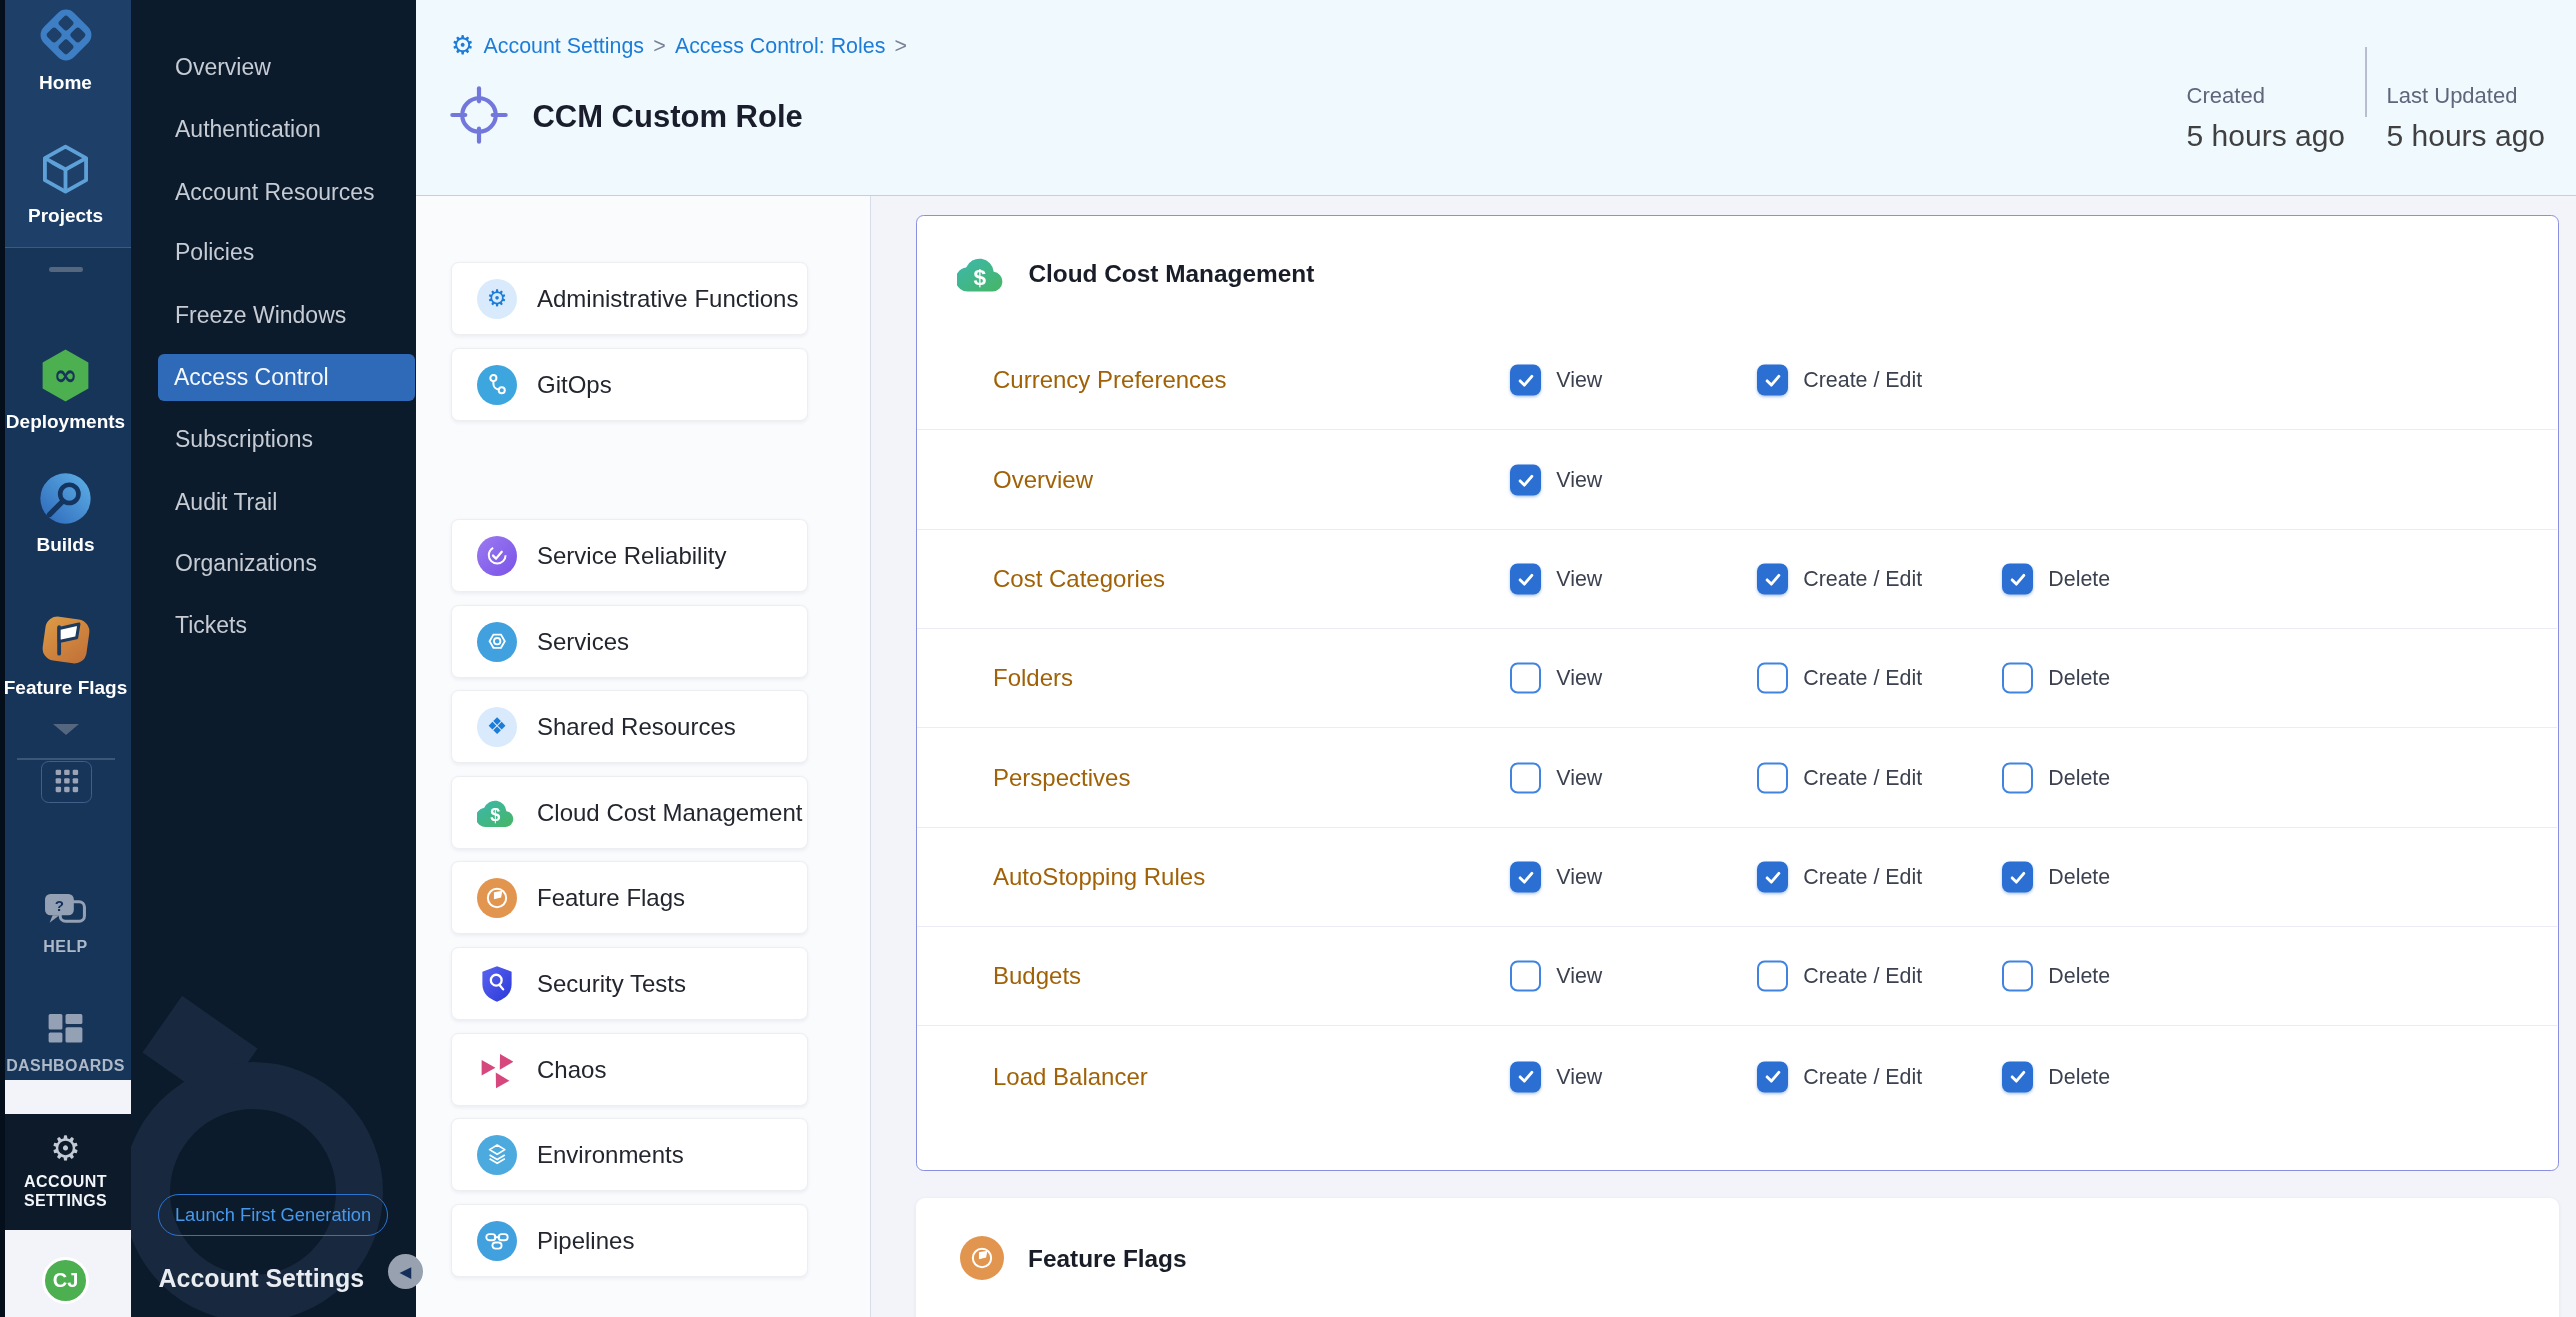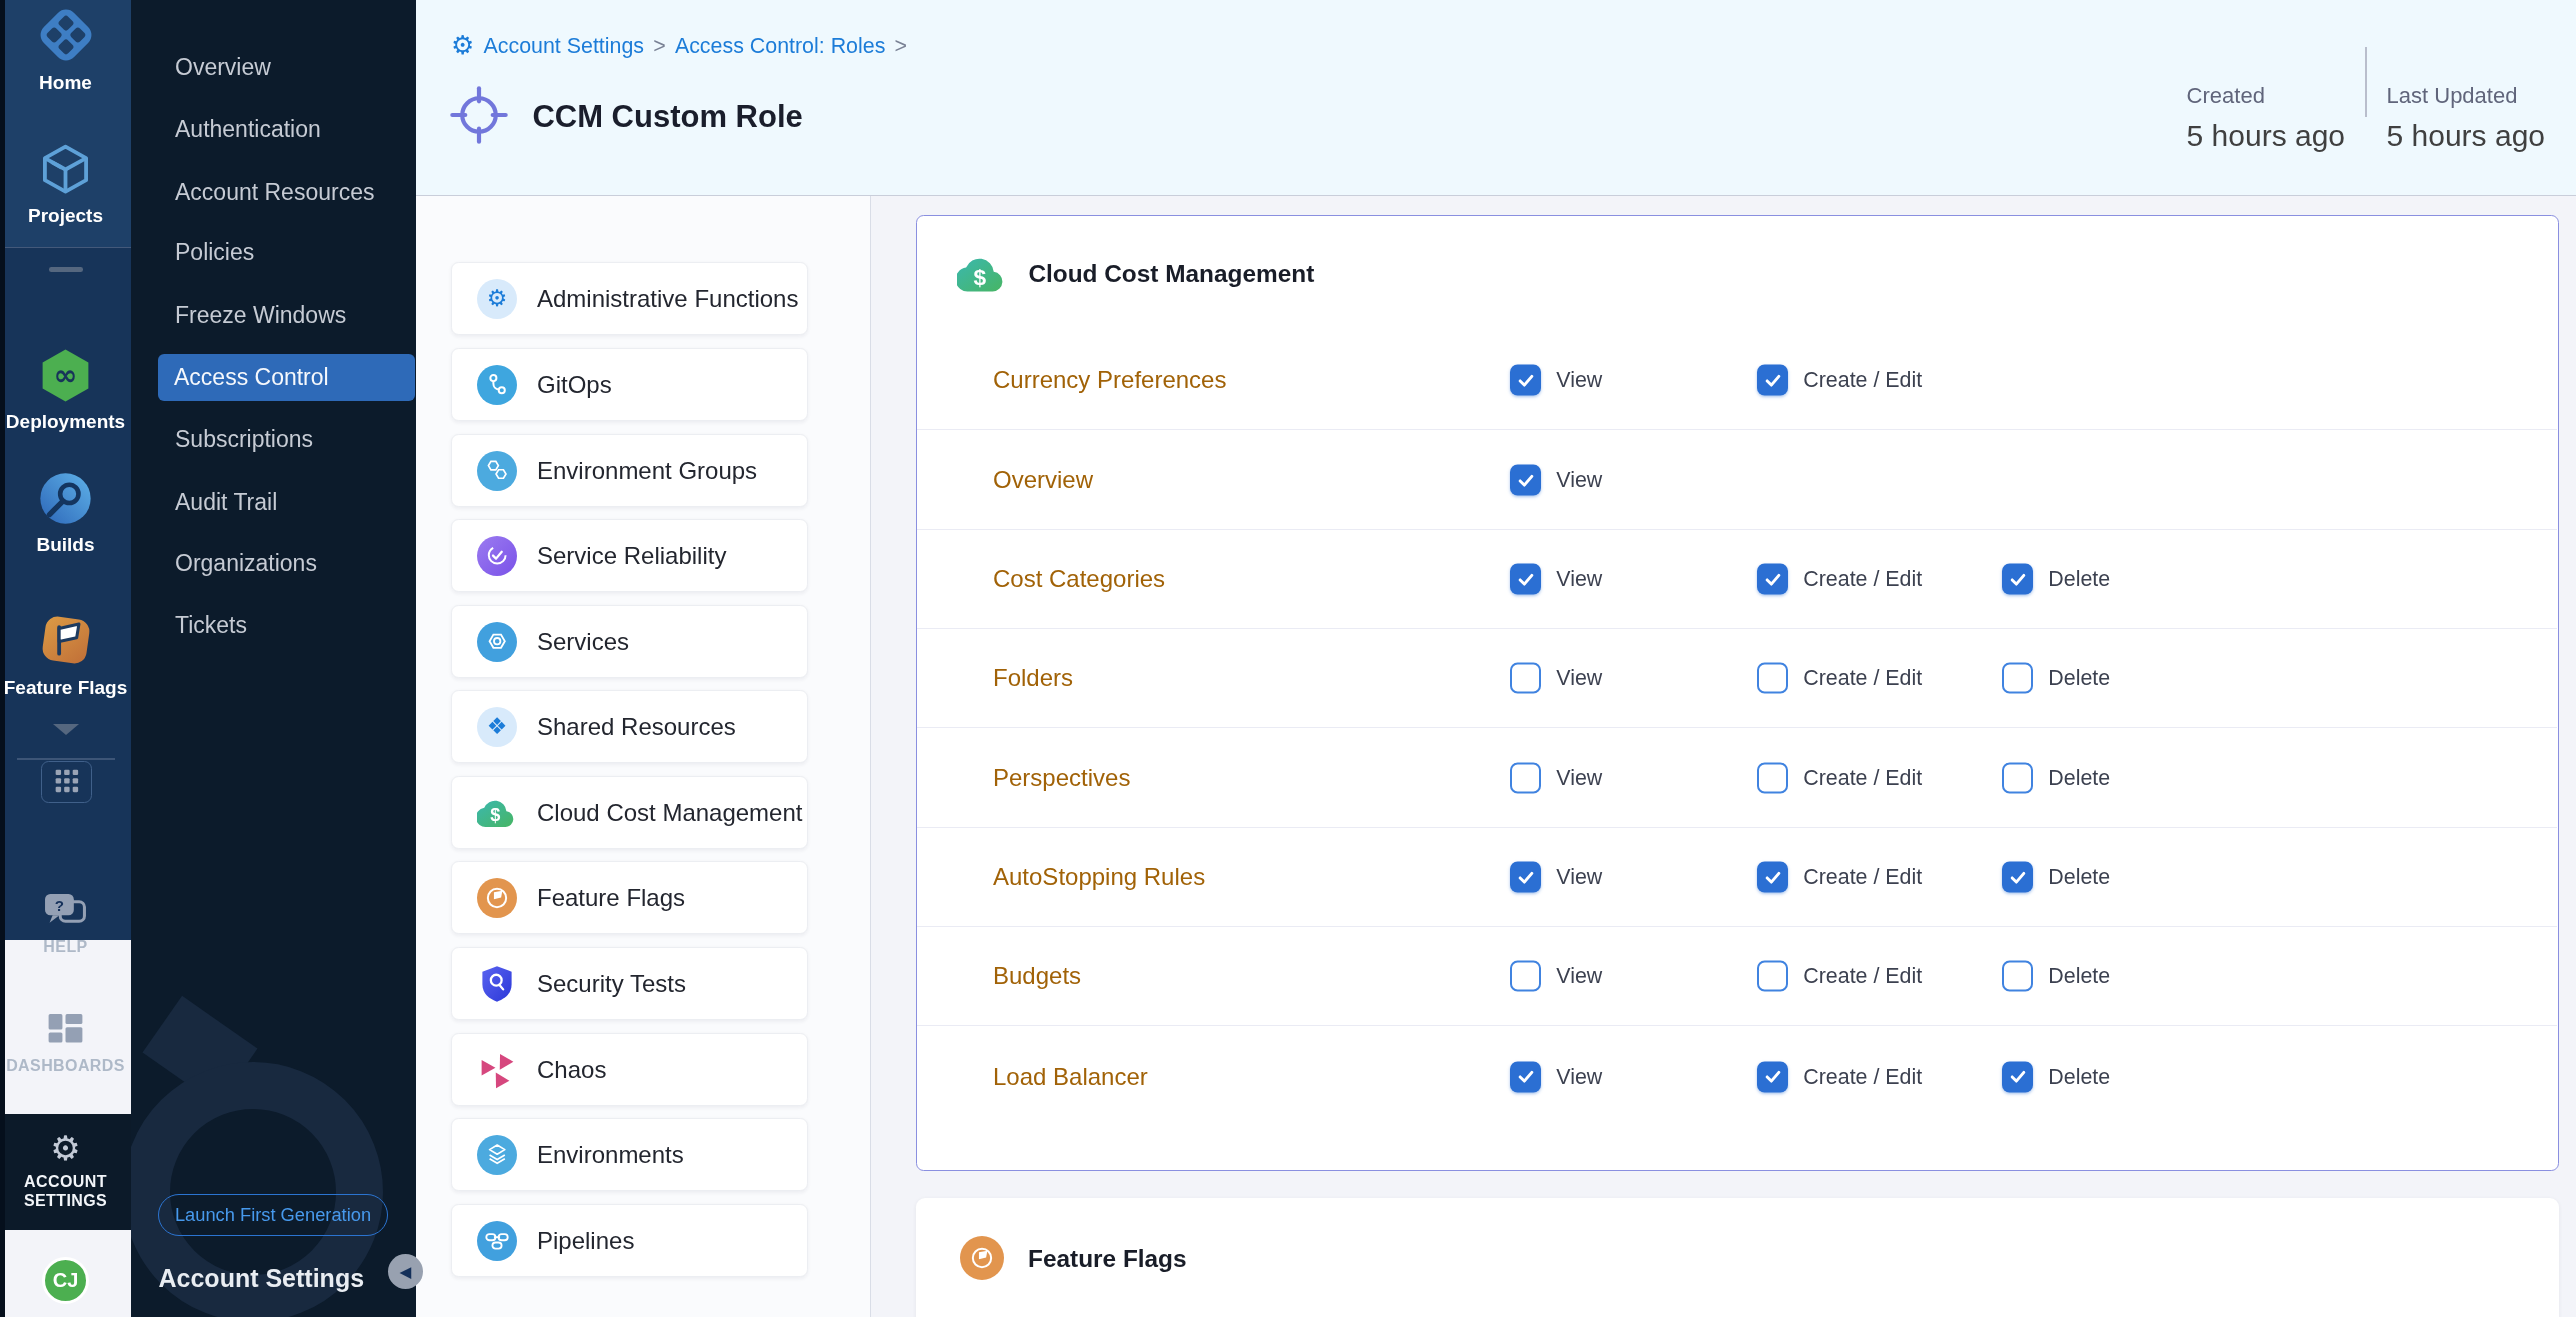--- a/index.html
+++ b/index.html
@@ -1,20 +1,20 @@
 <!DOCTYPE html>
 <html style="font-size:12.2px"><head>
 <meta charset="utf-8">
 <style>
   html,body{margin:0;padding:0;background:#F3F4F9;font-family:"Liberation Sans",sans-serif;}
   #app{position:relative;width:2576px;height:1318px;overflow:hidden;background:#F3F4F9;}
 
   
   #edge-strip{position:absolute;left:0;top:0;width:4.6px;height:1318px;background:#050F1C;z-index:9;}
-  #rail{position:absolute;left:0;top:0;width:131px;height:940px;background:#173459;z-index:8;}
+  #rail{position:absolute;left:0;top:0;width:131px;height:1080px;background:#173459;z-index:8;}
   #rail .top-block{position:absolute;left:0;top:0;width:131px;height:247px;background:#1E4068;border-bottom:1.5px solid #44597A;}
   .rail-item{position:absolute;left:0;width:131px;text-align:center;}
   .rail-icon{display:flex;justify-content:center;align-items:center;}
   .rail-label{color:#FFFFFF;font-size:19px;font-weight:600;margin-top:4.6px;}
   .rail-label-small{color:#AEB9C8;font-size:16px;font-weight:600;letter-spacing:0.4px;margin-top:6.1px;}
   #rail-drag{position:absolute;left:49px;top:267px;width:34px;height:4.6px;border-radius:2.3px;background:#55677F;}
   #rail-divider2{position:absolute;left:17px;top:758px;width:98px;height:1.5px;background:#3D5577;}
   #module-picker{position:absolute;left:41px;top:761px;width:49px;height:40px;border:1.5px solid #40608A;border-radius:7.6px;display:flex;align-items:center;justify-content:center;}
   #account-settings-block{position:absolute;left:0;top:1114px;width:131px;height:116px;background:#0C1A29;}
   #account-settings-block .rail-label-small{color:#F2F5F9;}
@@ -294,29 +294,20 @@
       <div class="cat-card" style="top: 152px;">
         <span class="cat-icon" style="background: rgb(62, 166, 223);">
           <svg width="24.4" height="24.4" viewBox="0 0 32 32" fill="none" stroke="#FFFFFF" stroke-width="2.6">
             <circle cx="11" cy="8" r="4"></circle>
             <circle cx="22" cy="24" r="4"></circle>
             <path d="M11 12 v3 a8 8 0 0 0 7 8"></path>
           </svg>
         </span>
         <span class="cat-label">GitOps</span>
       </div>
-      <div class="cat-card" style="top: 238px;">
-        <span class="cat-icon" style="background: rgb(76, 170, 223);">
-          <svg width="24.4" height="24.4" viewBox="0 0 32 32" fill="none" stroke="#FFFFFF" stroke-width="2.2">
-            <polygon points="17.5,10 14.2,15.6 7.8,15.6 4.5,10 7.8,4.4 14.2,4.4"></polygon>
-            <polygon points="27.5,21 24.2,26.6 17.8,26.6 14.5,21 17.8,15.4 24.2,15.4"></polygon>
-          </svg>
-        </span>
-        <span class="cat-label">Environment Groups</span>
-      </div>
       <div class="cat-card" style="top: 323px;">
         <span class="cat-icon" style="background: linear-gradient(135deg, rgb(155, 123, 240), rgb(122, 82, 232));">
           <svg width="24.4" height="24.4" viewBox="0 0 32 32" fill="none">
             <circle cx="16" cy="16" r="11" stroke="#FFFFFF" stroke-width="2.6" stroke-dasharray="46 24"></circle>
             <path d="M10.5 16.5 l4 4 l7.5 -9" stroke="#FFFFFF" stroke-width="3" stroke-linecap="round" stroke-linejoin="round"></path>
           </svg>
         </span>
         <span class="cat-label">Service Reliability</span>
       </div>
       <div class="cat-card" style="top: 409px;">

